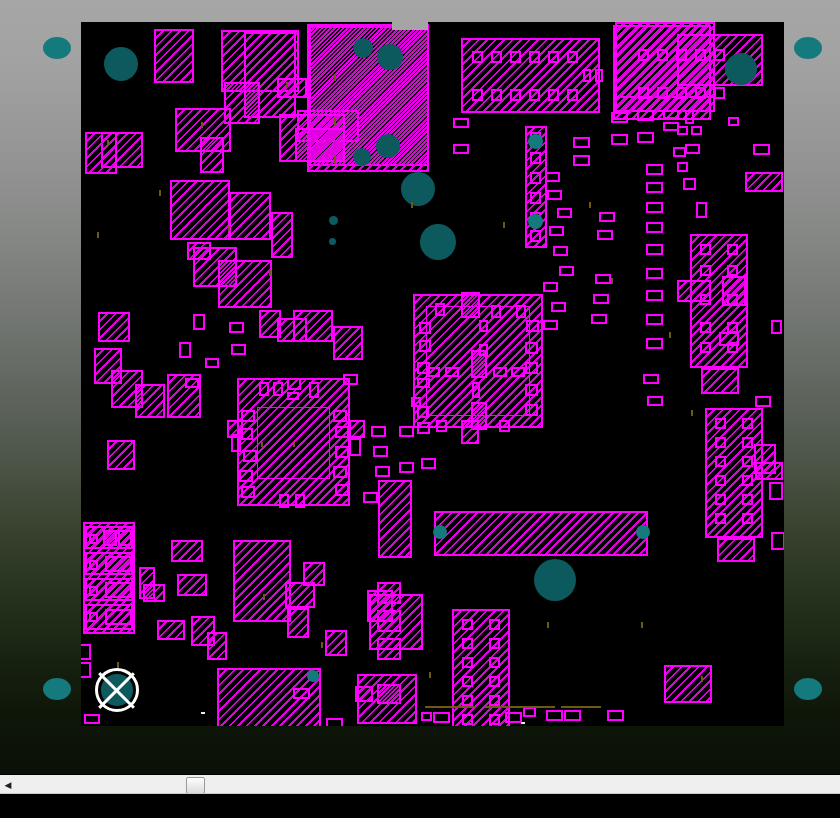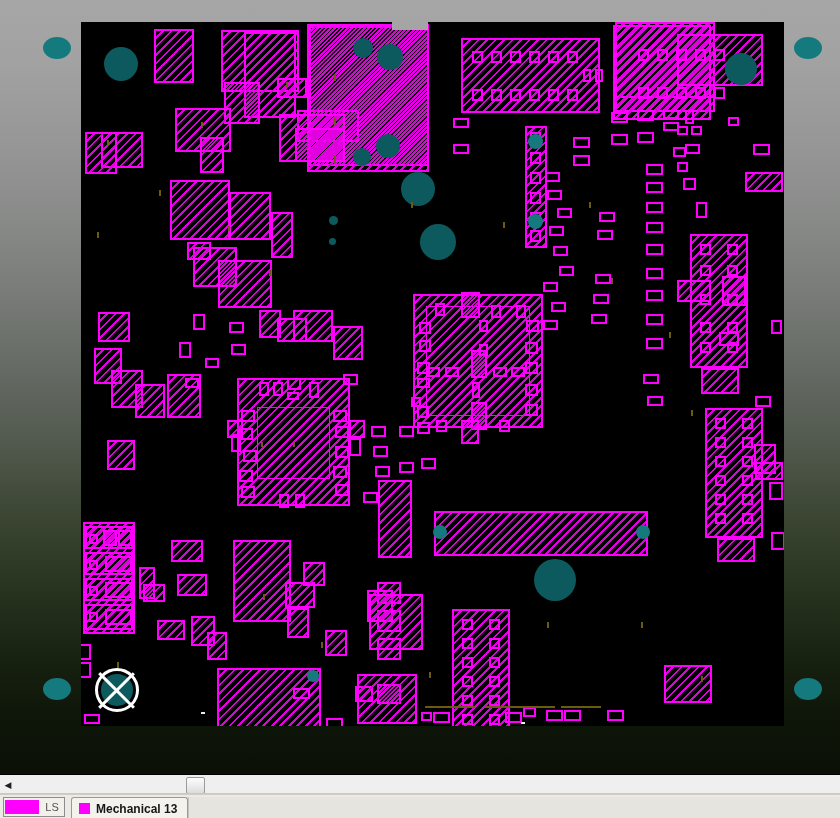--- a/index.html
+++ b/index.html
@@ -507,25 +507,14 @@
       </div>
     </div>
   </div>
 
   <div id="hscroll">
     <div class="arrow-left">◀</div>
     <div class="thumb"></div>
     <div class="rail-shadow"></div>
   </div>
 
-  <div id="layerbar">
-    <div class="ls-chip">
-      <span class="sw"></span>
-      <span class="ls">LS</span>
-    </div>
-    <div class="layer-tab">
-      <span class="sw"></span>
-      <span>Mechanical 13</span>
-    </div>
-    <div class="tab-filler"></div>
-  </div>
 
 </div>
 
 </body></html>

